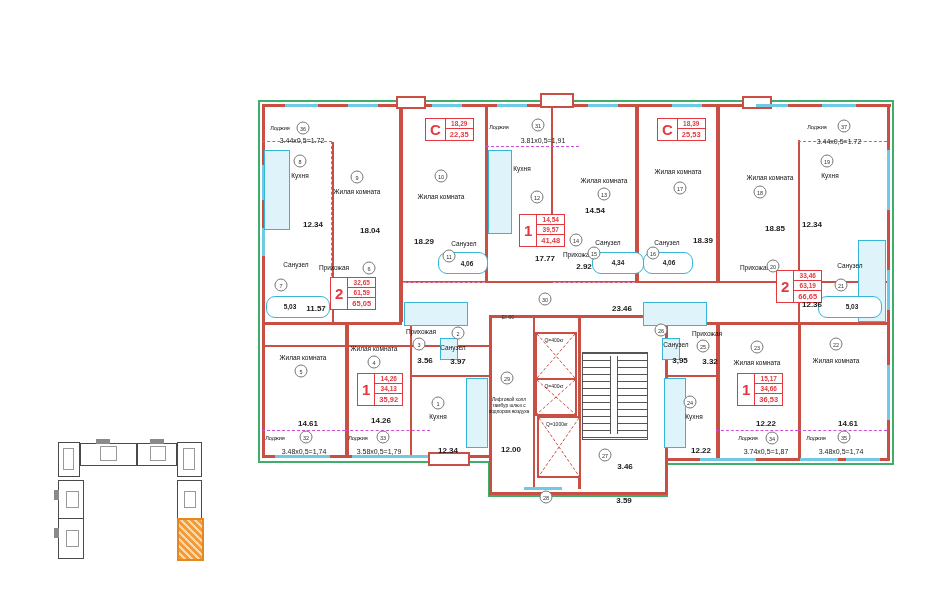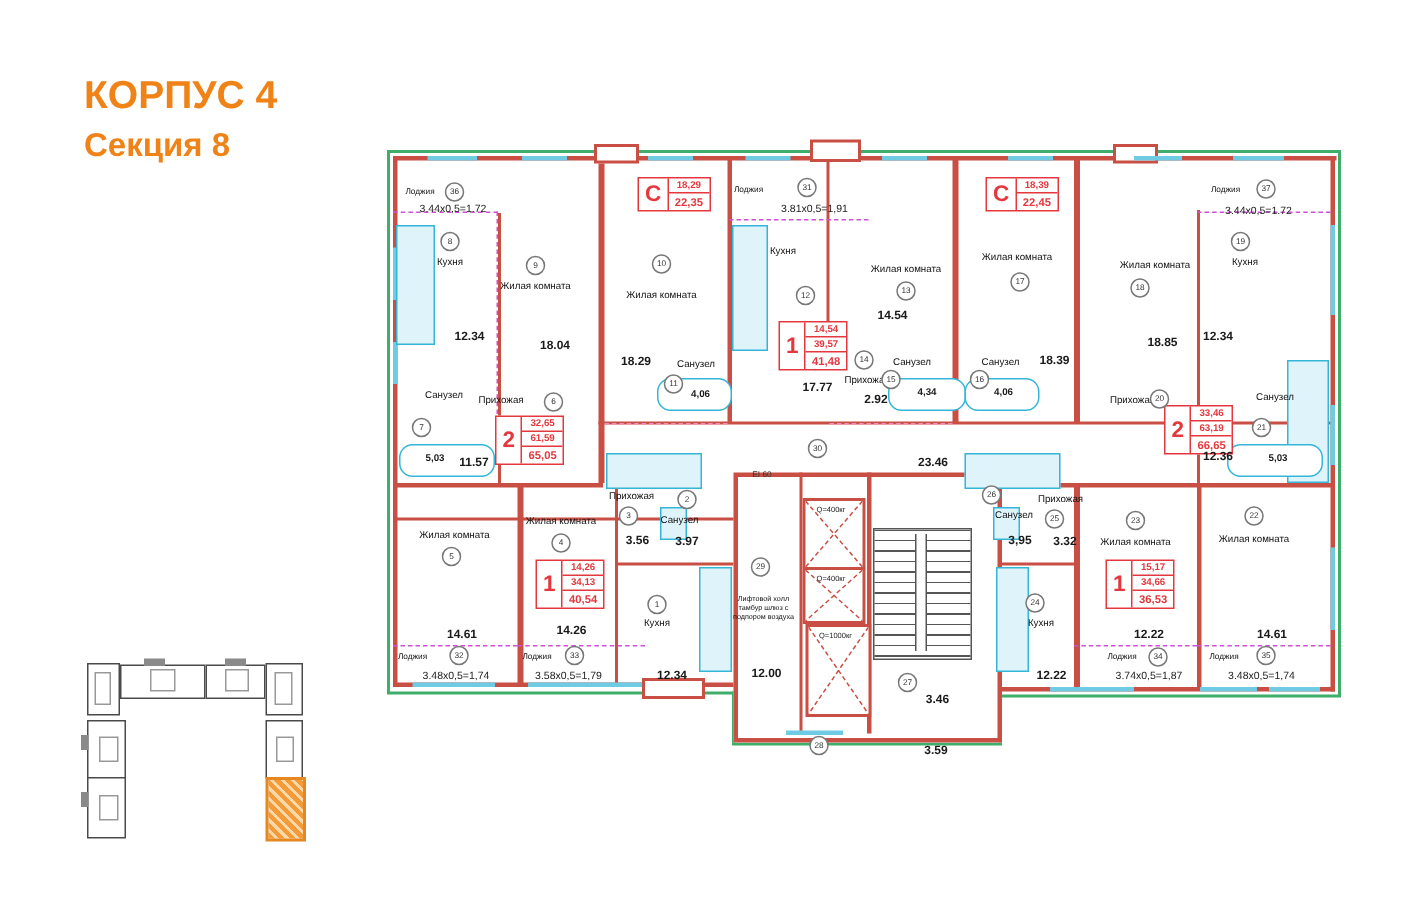--- a/index.html
+++ b/index.html
@@ -48,22 +48,20 @@
   .blkin{position:absolute;border:1px solid #999;background:#fff;}
   .blktab{position:absolute;background:#8a8a8a;}
   .blk-hl{position:absolute;border:2px solid #e58820;
           background:repeating-linear-gradient(45deg,#f29b38 0 3px,#fcd7a8 3px 5px);}
 </style>
 </head>
 <body>
 
 <div id="stage">
 
-  <div class="p t1" style="left:56px;top:48px">КОРПУС 4</div>
-  <div class="p t2" style="left:56px;top:84px">Секция 8</div>
 
   <div class="grn" style="left:258px;top:100px;width:636px;height:1.5px"></div>
   <div class="grn" style="left:258px;top:100px;width:1.5px;height:362px"></div>
   <div class="grn" style="left:258px;top:461px;width:231px;height:1.5px"></div>
   <div class="grn" style="left:488px;top:461px;width:1.5px;height:35px"></div>
   <div class="grn" style="left:488px;top:495px;width:180px;height:1.5px"></div>
   <div class="grn" style="left:666px;top:463px;width:1.5px;height:33px"></div>
   <div class="grn" style="left:666px;top:463px;width:228px;height:1.5px"></div>
   <div class="grn" style="left:892px;top:100px;width:1.5px;height:364px"></div>
 
@@ -175,21 +173,21 @@
     <span class="big">С</span>
     <span class="rows">
         <span>18,29</span>
         <span>22,35</span>
       </span>
   </div>
   <div class="aptbox" style="left:657px;top:118px">
     <span class="big">С</span>
     <span class="rows">
         <span>18,39</span>
-        <span>22,45</span>
+        <span>25,53</span>
       </span>
   </div>
   <div class="aptbox" style="left:519px;top:214px">
     <span class="big">1</span>
     <span class="rows">
         <span>14,54</span>
         <span>39,57</span>
         <span>41,48</span>
       </span>
   </div>
@@ -207,21 +205,21 @@
         <span>33,46</span>
         <span>63,19</span>
         <span>66,65</span>
       </span>
   </div>
   <div class="aptbox" style="left:357px;top:373px">
     <span class="big">1</span>
     <span class="rows">
         <span>14,26</span>
         <span>34,13</span>
-        <span>40,54</span>
+        <span>35,92</span>
       </span>
   </div>
   <div class="aptbox" style="left:737px;top:373px">
     <span class="big">1</span>
     <span class="rows">
         <span>15,17</span>
         <span>34,66</span>
         <span>36,53</span>
       </span>
   </div>

